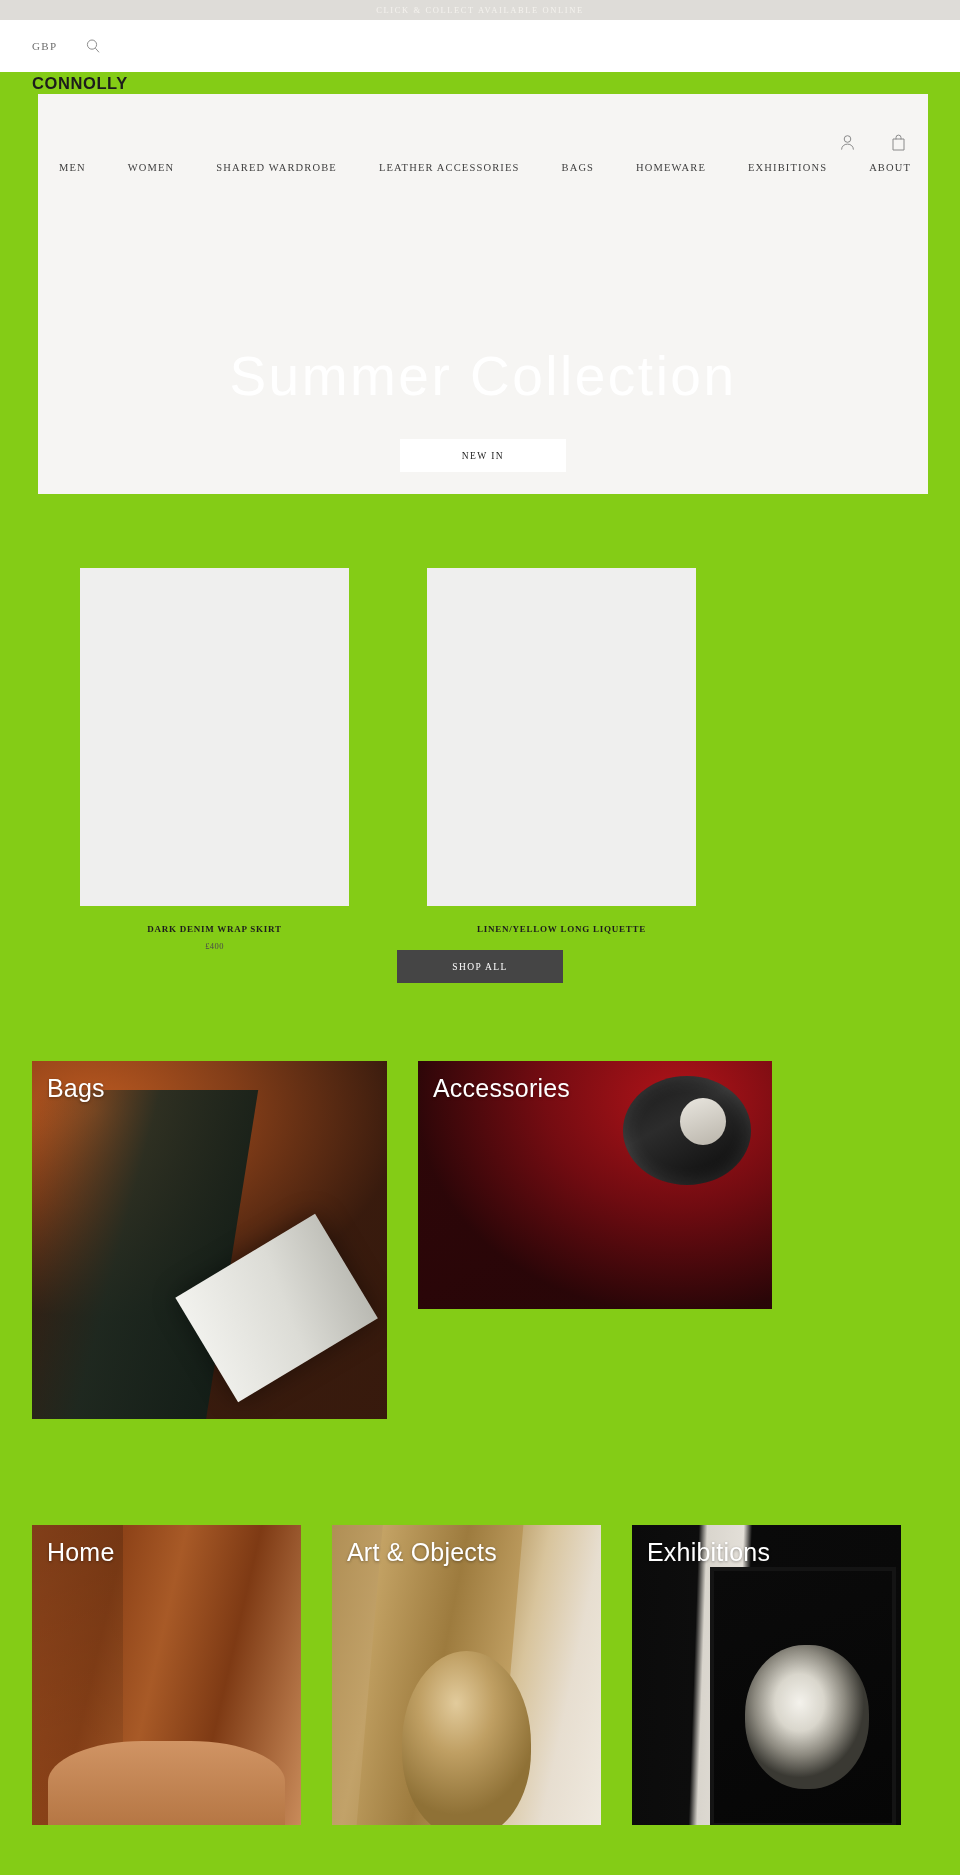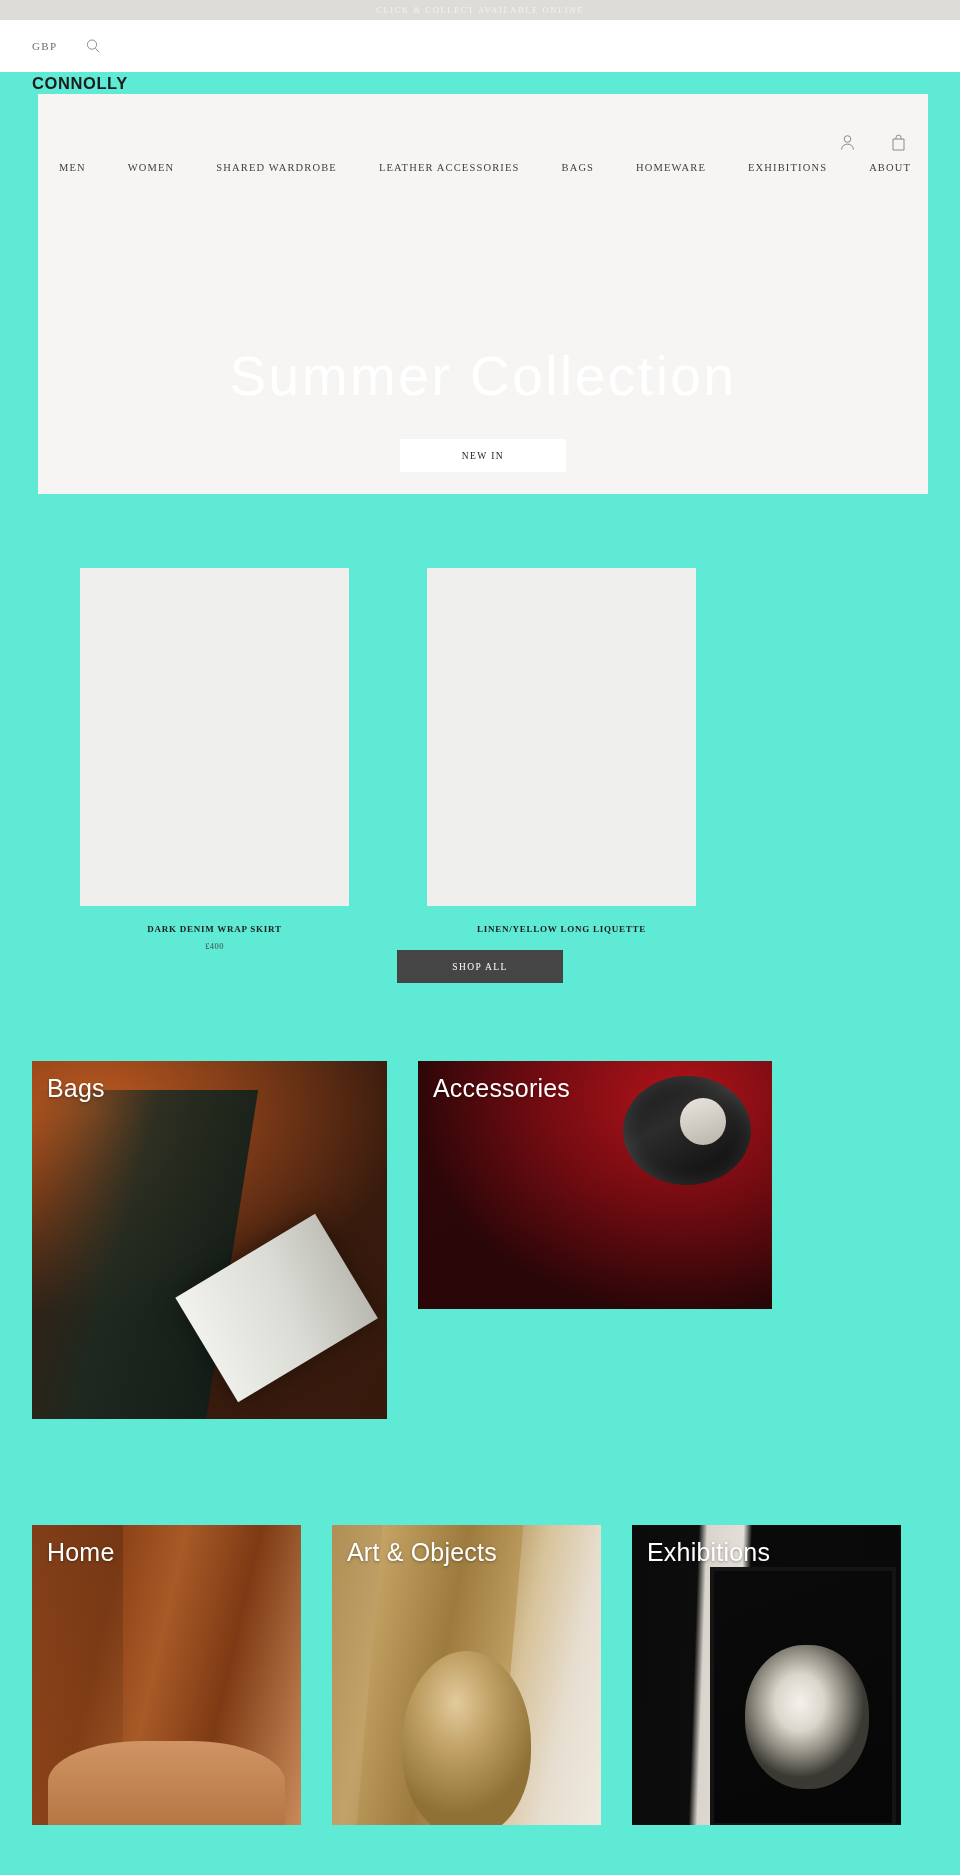--- a/index.html
+++ b/index.html
@@ -9,21 +9,21 @@
     background: #ffffff;
     font-family: "Liberation Sans", sans-serif;
     -webkit-font-smoothing: antialiased;
   }
 
   .page {
     width: 960px;
     height: 1875px;
     position: relative;
     overflow: hidden;
-    background: #5eead4;
+    background: #84cc16;
   }
 
   
   .announce {
     height: 20px;
     background: #dedcd8;
     display: flex;
     align-items: center;
     justify-content: center;
   }

